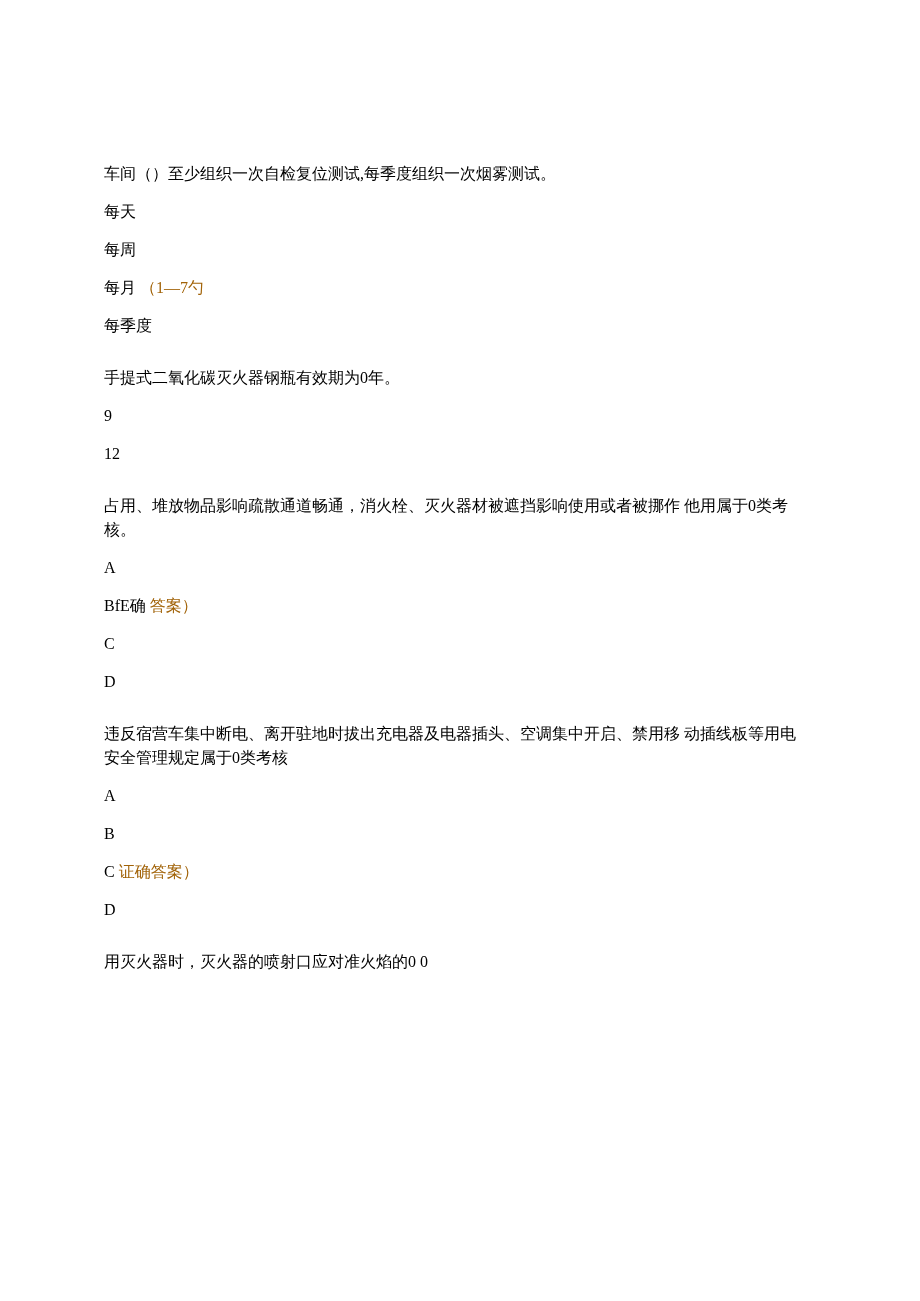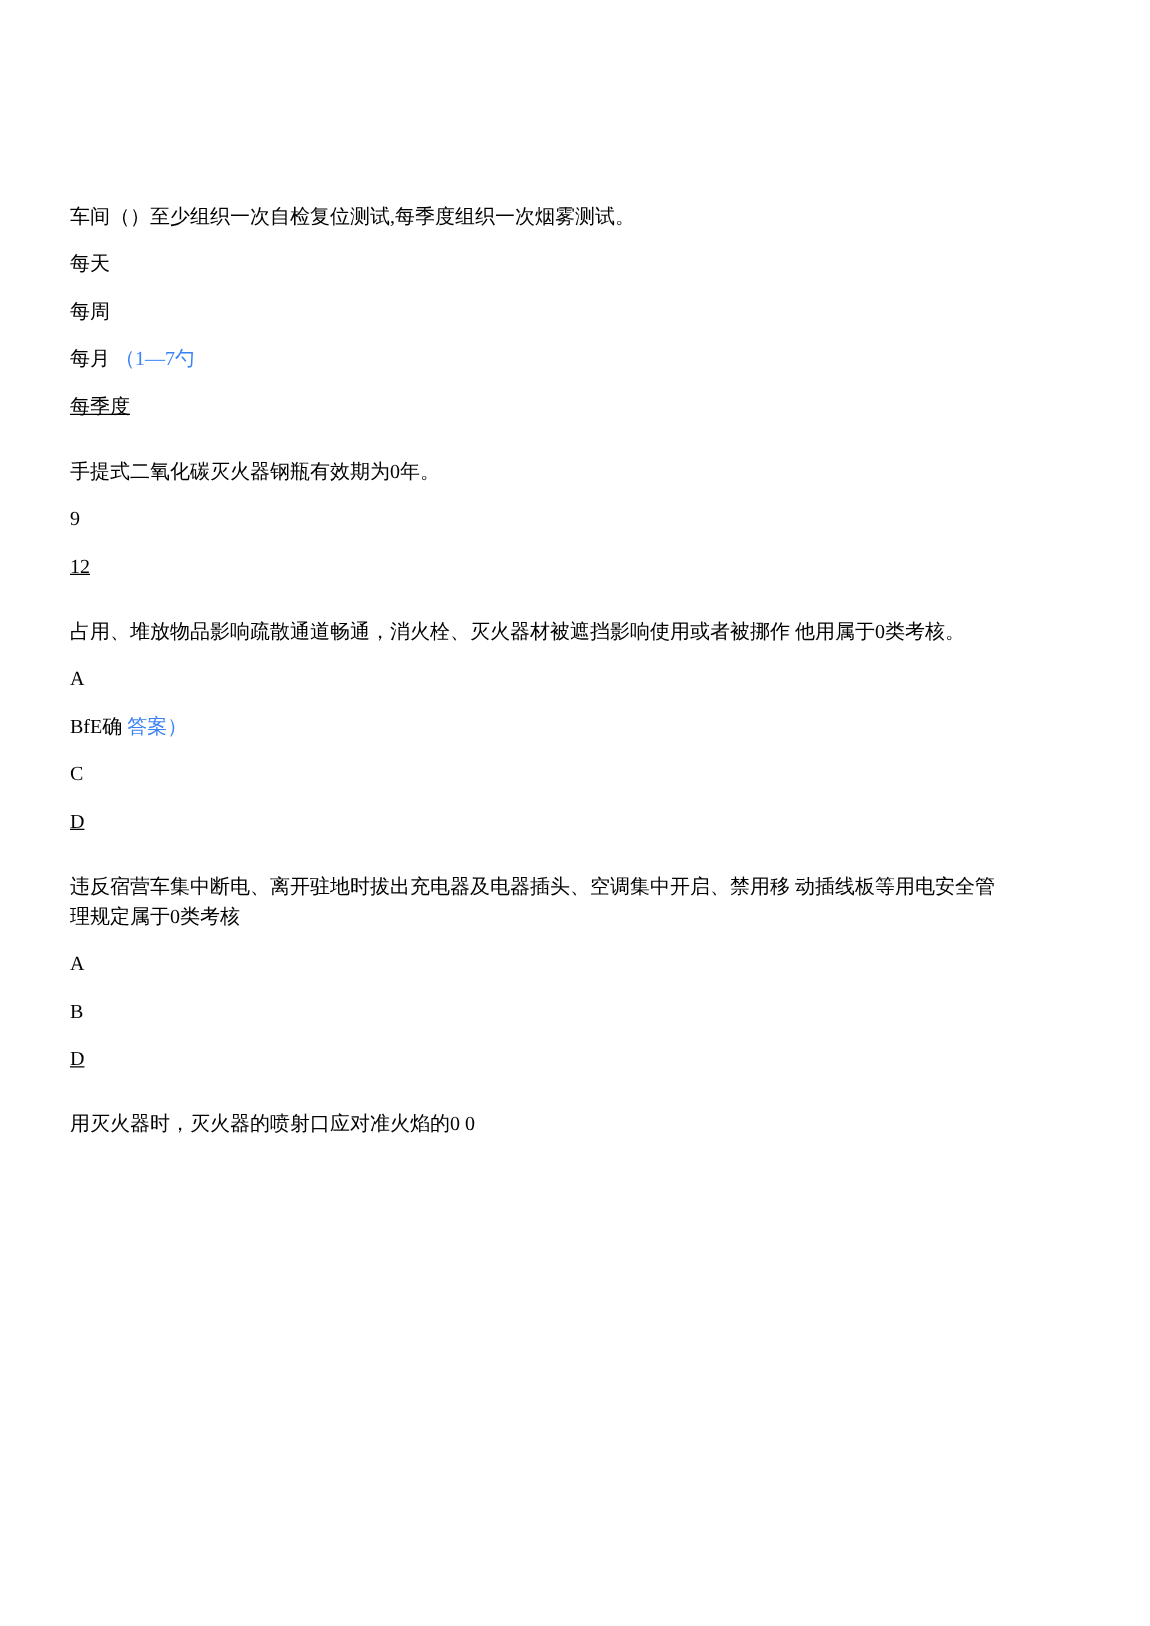--- a/index.html
+++ b/index.html
@@ -5,38 +5,37 @@
   body {
     margin: 0;
     padding: 0;
     background: #ffffff;
     font-family: "SimSun", "宋体", serif;
     font-size: 16px;
     color: #000000;
     width: 920px;
   }
   .document {
-    padding: 162px 120px 60px 56px;
+    padding: 162px 120px 60px 104px;
     line-height: 1.5;
   }
   .question-block {
     margin-bottom: 28px;
   }
   .question-text {
     margin-bottom: 14px;
   }
   .option-line {
     margin-bottom: 14px;
   }
   .option-line:last-child {
     margin-bottom: 0;
-    text-decoration: underline;
   }
   .answer-mark {
-    color: #3b82f6;
+    color: #a16207;
   }
   .option-prefix {
     display: inline;
     margin-top: 11px;
   }
 </style>
 </head>
 <body>
 
 <div class="document">
@@ -87,20 +86,24 @@
 
   <div class="question-block">
     <div class="question-text">违反宿营车集中断电、离开驻地时拔出充电器及电器插头、空调集中开启、禁用移 动插线板等用电安全管理规定属于0类考核</div>
     <div class="option-line">
       <span class="option-prefix">A</span>
     </div>
     <div class="option-line">
       <span class="option-prefix">B</span>
     </div>
     <div class="option-line">
+      <span class="option-prefix">C</span>
+      <span class="answer-mark">证确答案）</span>
+    </div>
+    <div class="option-line">
       <span class="option-prefix">D</span>
     </div>
   </div>
 
   <div class="question-block">
     <div class="question-text">用灭火器时，灭火器的喷射口应对准火焰的0 0</div>
   </div>
 
 </div>
 

